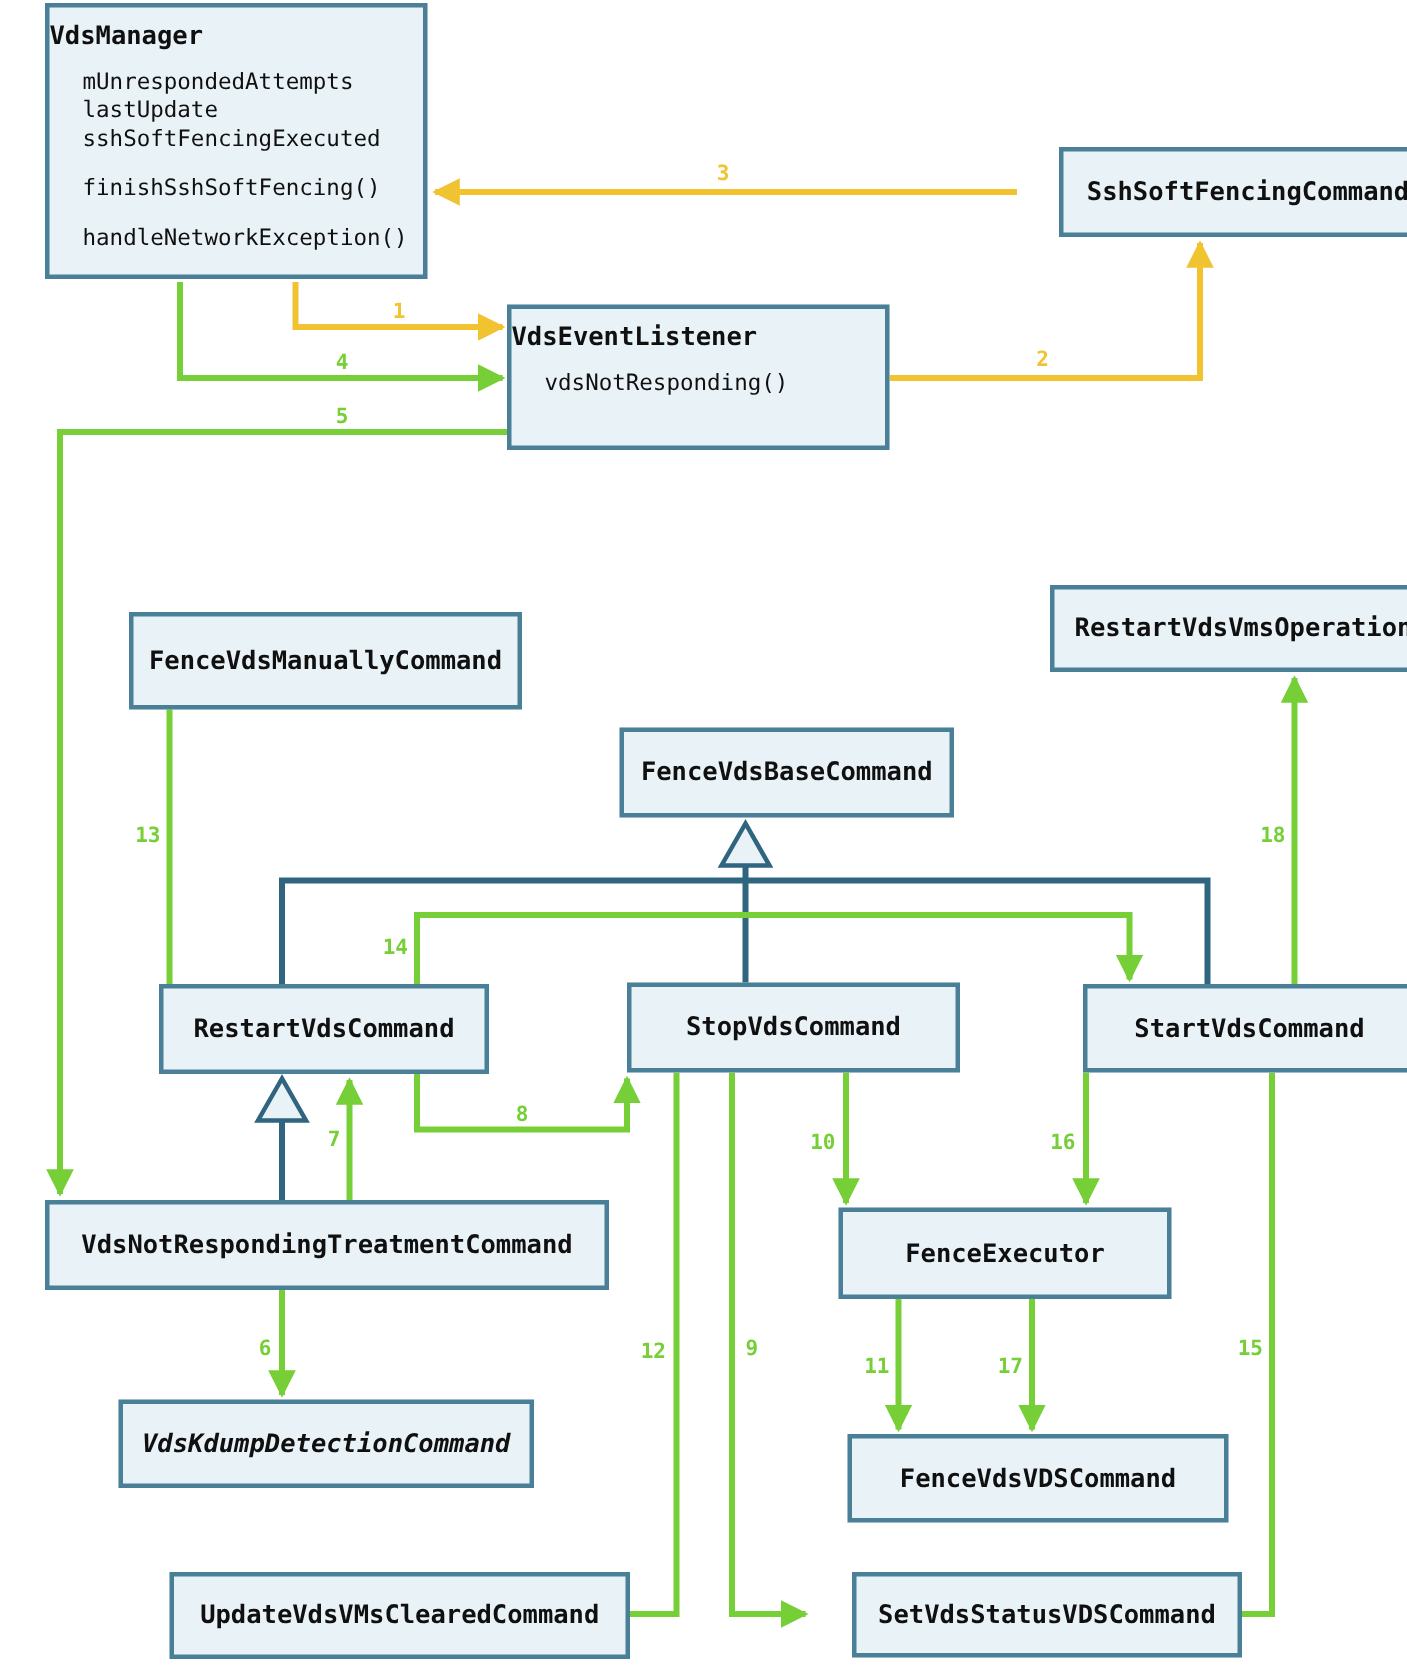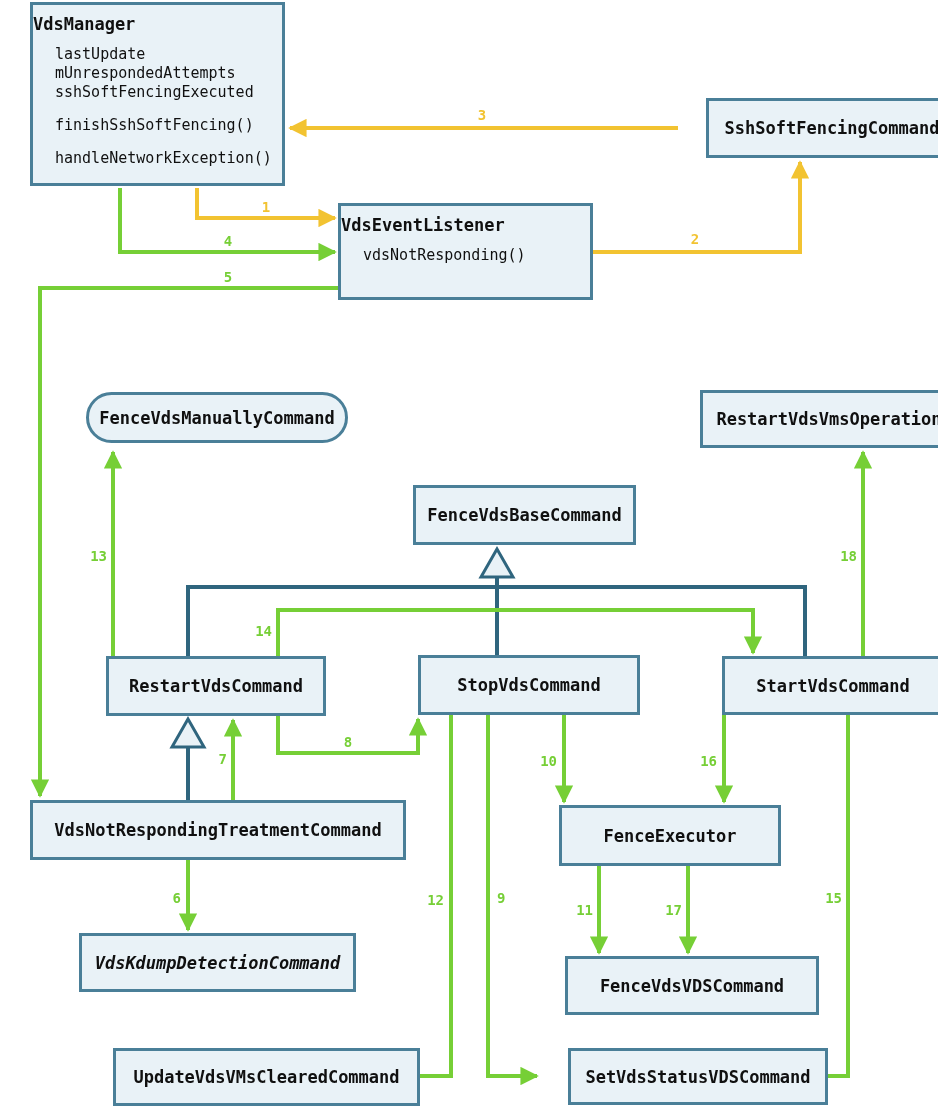--- a/index.html
+++ b/index.html
@@ -28,21 +28,21 @@
   .node.compound .title{display:block;}
   .members{padding:11px 6px 0 22px;font-size:15px;line-height:19px;}
   .members div{white-space:nowrap;}
   .members .spacer{height:14px;}
   .edge-label{font-family:"DejaVu Sans Mono","Liberation Mono",monospace;font-size:14px;font-weight:bold;}
 
   
   #n-vdsmanager   {left:30px;  top:2px;    width:255px; height:184px;}
   #n-sshsoft      {left:678px; top:98px;   width:252px; height:60px;}
   #n-listener     {left:338px; top:203px;  width:255px; height:97px;}
-  #n-fencemanually{left:58px;  top:392px;  width:262px; height:51px;border-radius:26px;}
+  #n-fencemanually{left:58px;  top:408px;  width:262px; height:65px;}
   #n-restartvms   {left:672px; top:390px;  width:258px; height:58px;}
   #n-fencebase    {left:385px; top:485px;  width:223px; height:60px;}
   #n-restartvds   {left:78px;  top:656px;  width:220px; height:60px;}
   #n-stopvds      {left:390px; top:655px;  width:222px; height:60px;}
   #n-startvds     {left:694px; top:656px;  width:222px; height:59px;}
   #n-notresponding{left:2px;   top:800px;  width:376px; height:60px;}
   #n-fenceexecutor{left:531px; top:805px;  width:222px; height:61px;}
   #n-kdump        {left:51px;  top:933px;  width:277px; height:59px;font-style:italic;}
   #n-fencevdsvds  {left:537px; top:956px;  width:254px; height:59px;}
   #n-updatecleared{left:85px;  top:1048px; width:307px; height:58px;}
@@ -105,22 +105,22 @@
         <polyline points="688,866 688,953" fill="none" stroke="#76cf36" stroke-width="4" marker-end="url(#arrow-green)"></polyline>
         <text x="682" y="915" text-anchor="end" fill="#76cf36" class="edge-label">17</text>
         <polyline points="863,656 863,452" fill="none" stroke="#76cf36" stroke-width="4" marker-end="url(#arrow-green)"></polyline>
         <text x="857" y="561" text-anchor="end" fill="#76cf36" class="edge-label">18</text>
       </g>
   </svg>
 
   <div class="node compound" id="n-vdsmanager">
     <span class="title">VdsManager</span>
     <div class="members">
+      <div>mUnrespondedAttempts</div>
       <div>lastUpdate</div>
-      <div>mUnrespondedAttempts</div>
       <div>sshSoftFencingExecuted</div>
       <div class="spacer"></div>
       <div>finishSshSoftFencing()</div>
       <div class="spacer"></div>
       <div>handleNetworkException()</div>
     </div>
   </div>
 
   <div class="node simple" id="n-sshsoft">
     <span class="title">SshSoftFencingCommand</span>

